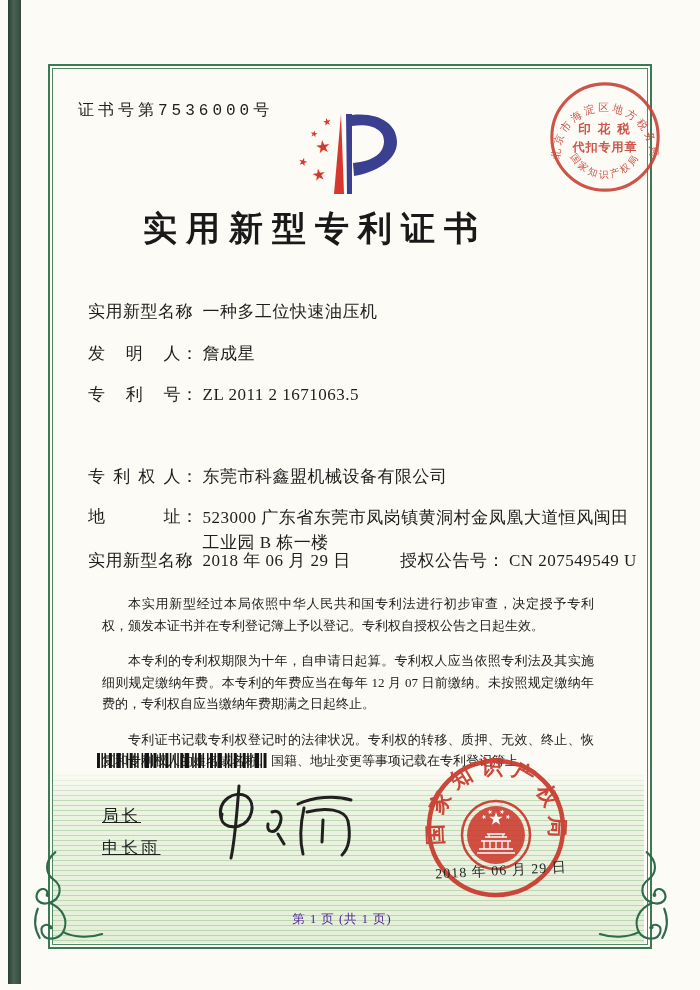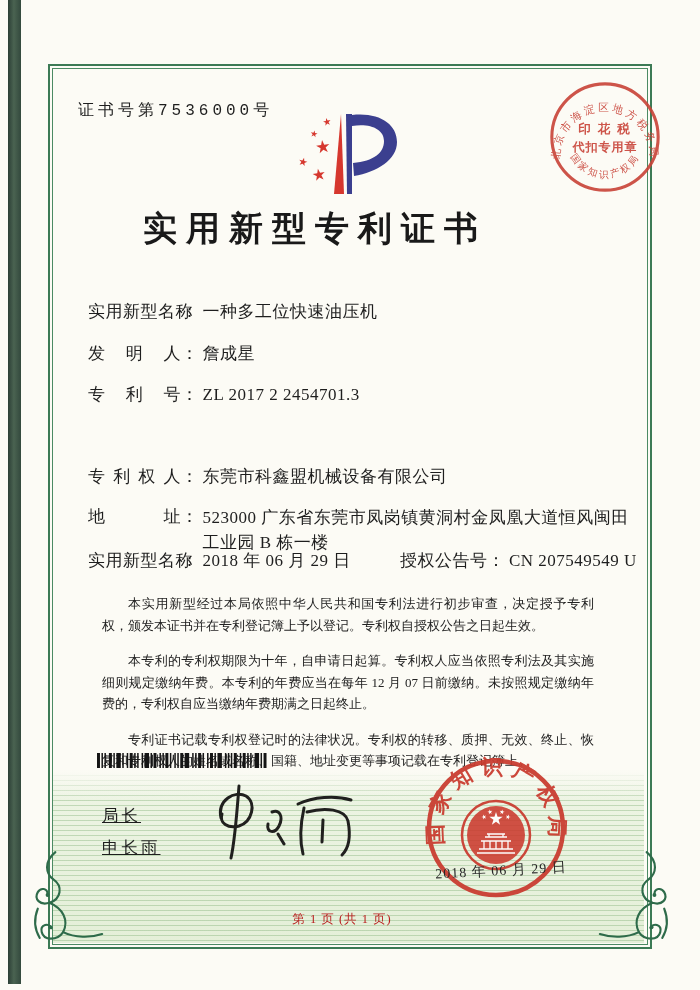--- a/index.html
+++ b/index.html
@@ -29,21 +29,21 @@
   .director{position:absolute;left:102px;top:800px;font-size:16.5px;letter-spacing:3px;line-height:32px;z-index:3;text-decoration:underline;}
   .signature{position:absolute;left:205px;top:782px;z-index:3;}
   .flourish{position:absolute;top:850px;width:78px;height:93px;z-index:3;}
   .flourish.fl-left{left:30px;}
   .flourish.fl-right{left:594px;transform:scaleX(-1);}
   .tax-stamp{position:absolute;left:547px;top:79px;width:116px;height:116px;z-index:4;opacity:.9;}
   .main-seal{position:absolute;left:421px;top:753px;width:150px;height:150px;z-index:4;opacity:.93;}
   .seal-date{position:absolute;left:416px;top:862px;width:170px;text-align:center;font-size:14px;
          letter-spacing:1px;color:#262626;transform:rotate(-3deg);z-index:5;}
   .footer{position:absolute;left:252px;top:911px;width:180px;text-align:center;font-size:12.5px;
-         letter-spacing:1px;z-index:3;color:#b91c1c;}
+         letter-spacing:1px;z-index:3;color:#4c1d95;}
   svg text{font-family:"Liberation Serif","DejaVu Serif",serif;}
 </style>
 </head>
 <body>
 
 <div class="page">
 
   <div class="left-strip"></div>
   <div class="band"></div>
   <div class="frame"></div>
@@ -91,21 +91,21 @@
 
   <div class="title">实用新型专利证书</div>
 
   <div class="frow" style="top:300px">
     <span class="flabel">实用新型名称</span><span class="colon">：</span><span>一种多工位快速油压机</span>
   </div>
   <div class="frow" style="top:342px">
     <span class="flabel">发明人</span><span class="colon">：</span><span>詹成星</span>
   </div>
   <div class="frow" style="top:383px">
-    <span class="flabel">专利号</span><span class="colon">：</span><span>ZL 2017 2 2454701.3</span>
+    <span class="flabel">专利号</span><span class="colon">：</span><span>ZL 2011 2 1671063.5</span>
   </div>
   <div class="frow" style="top:465px">
     <span class="flabel">专利权人</span><span class="colon">：</span><span>东莞市科鑫盟机械设备有限公司</span>
   </div>
   <div class="frow" style="top:505px">
     <span class="flabel">地址</span><span class="colon">：</span><span class="fvalue-block"><span>523000 广东省东莞市凤岗镇黄洞村金凤凰大道恒风闽田</span><br><span>工业园 B 栋一楼</span></span>
   </div>
   <div class="frow" style="top:549px">
     <span class="flabel">实用新型名称</span><span class="colon">：</span><span>2018 年 06 月 29 日</span>
   </div>

